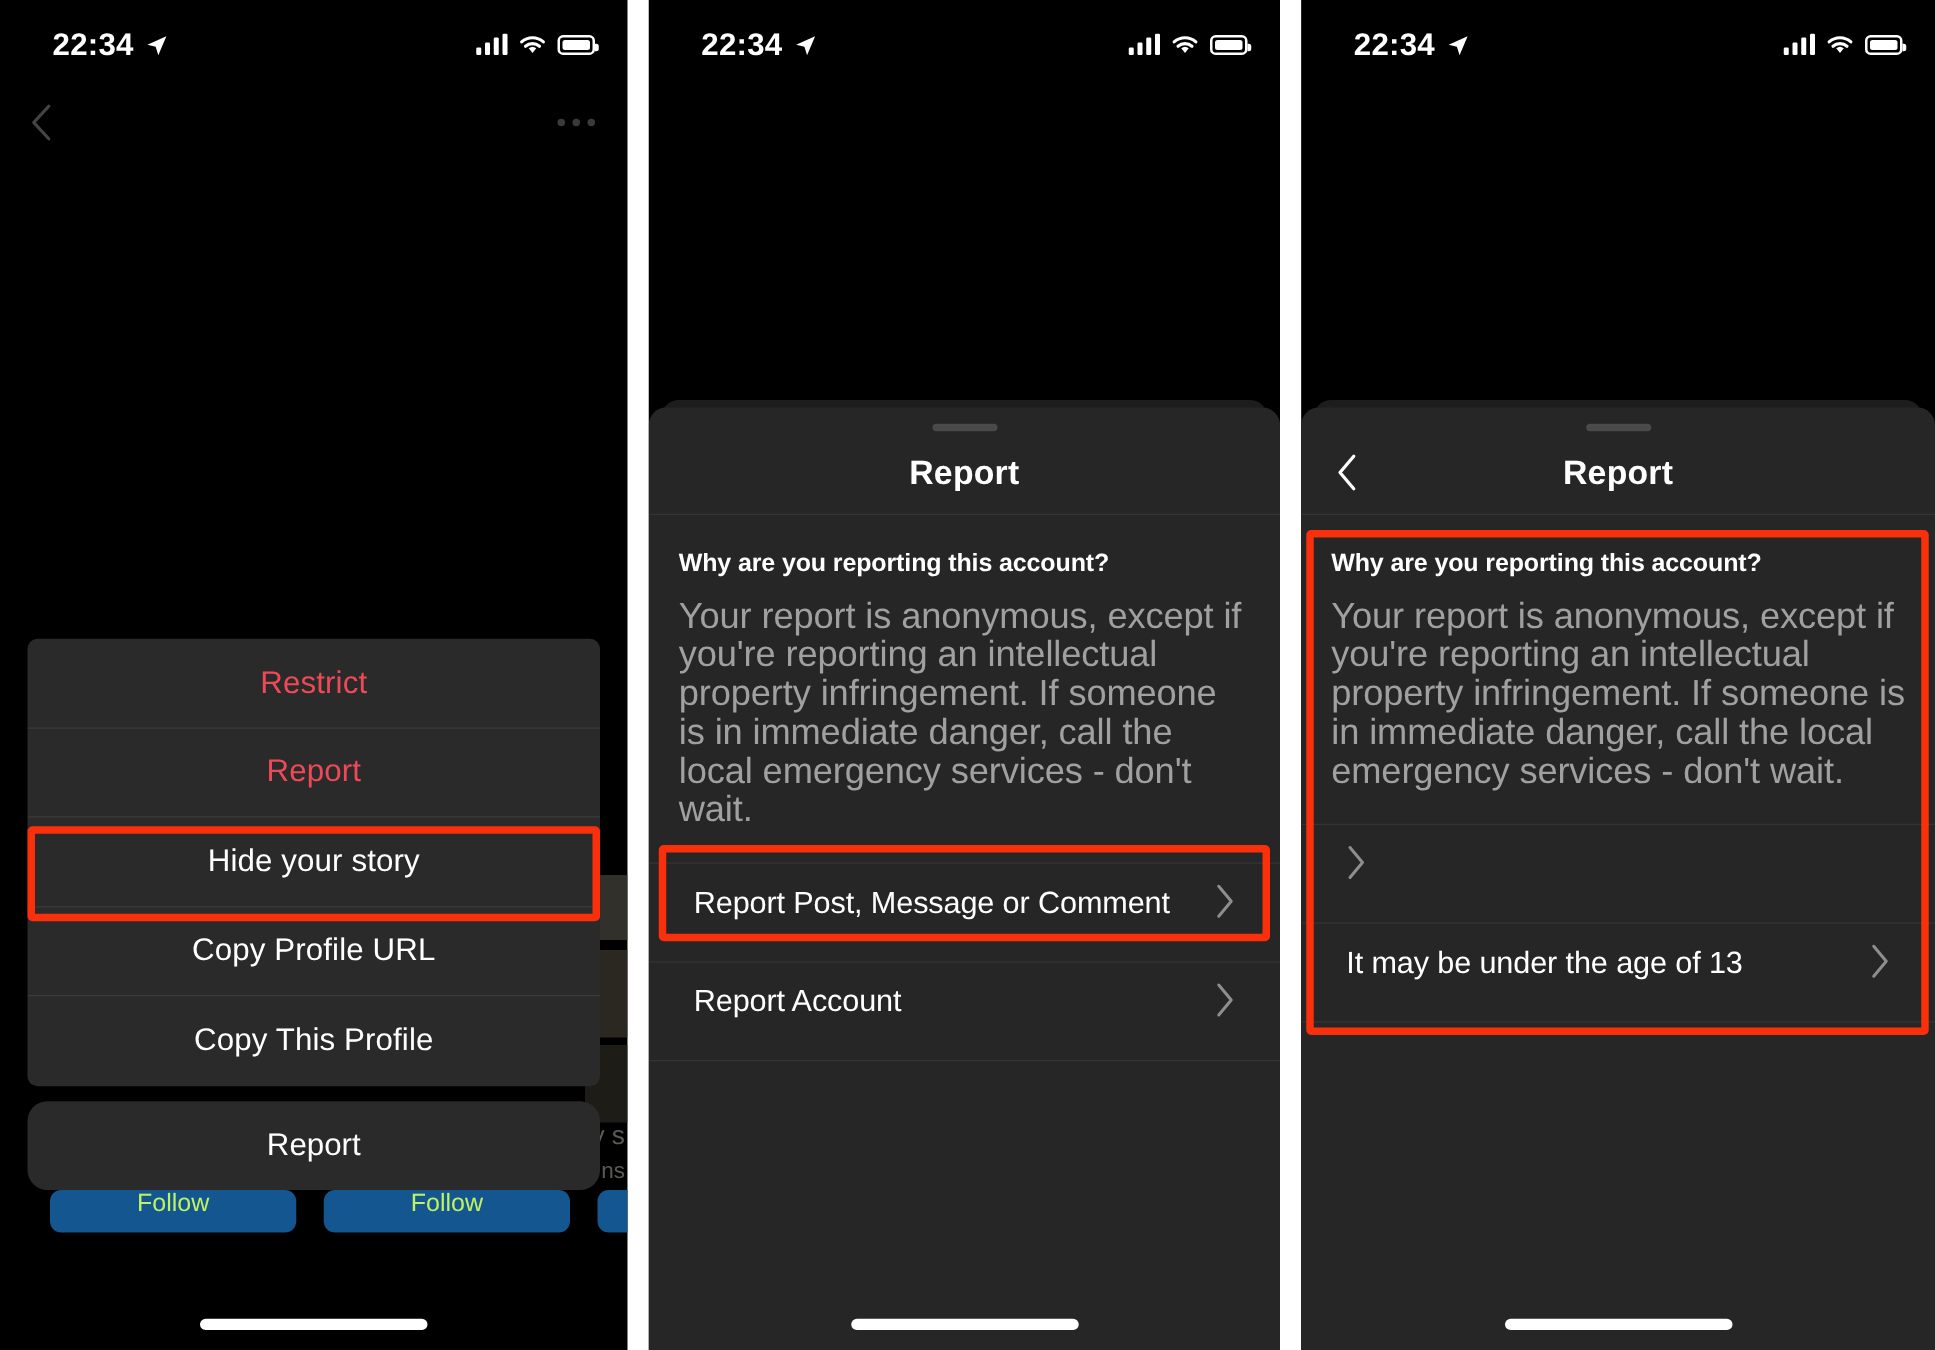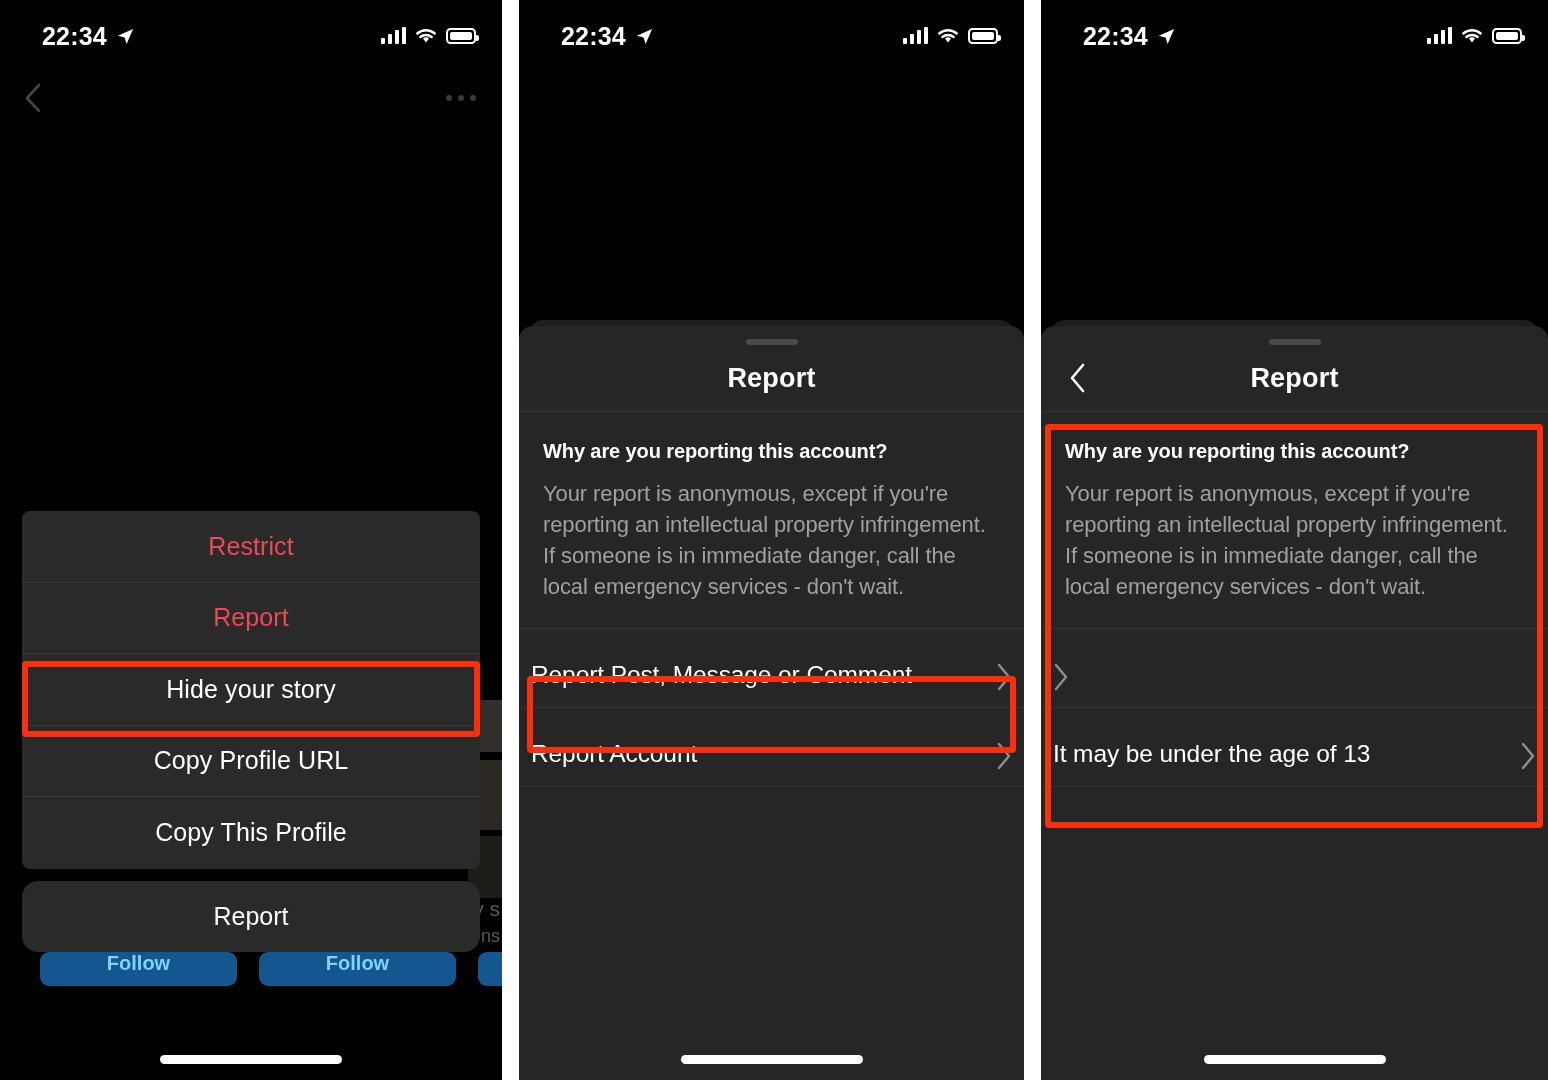--- a/index.html
+++ b/index.html
@@ -70,21 +70,21 @@
   .nav-dots i { width: 6px; height: 6px; border-radius: 50%; background: #3a3a3a; display: block; }
 
   .bg-content { position: absolute; inset: 0; z-index: 1; }
   .bg-follow-row {
     position: absolute; left: 40px; right: 0; top: 952px; height: 34px;
     display: flex; gap: 22px;
   }
   .bg-follow-row .fbtn {
     height: 34px; border-radius: 9px; background: #14568f; flex: 0 0 auto;
     display: flex; align-items: flex-start; justify-content: center;
-    color: #7dd3fc; font-size: 20px; overflow: hidden; font-weight: bold;
+    color: #bef264; font-size: 20px; overflow: hidden;
   }
   .fb1 { width: 197px; }
   .fb2 { width: 197px; }
   .fb3 { width: 120px; }
   .bg-thumb {
     position: absolute; right: 0; background: #24211c;
   }
   .bg-thumb.t1 { top: 760px; width: 34px; height: 70px; background: #2b2822; }
   .bg-thumb.t2 { top: 836px; width: 34px; height: 62px; background: #1d1c17; }
   .bg-thumb.t3 { top: 700px; width: 34px; height: 52px; background: #31302b; }
@@ -141,27 +141,27 @@
     width: 36px; height: 36px; display: flex; align-items: center; justify-content: center;
   }
   .modal-back svg { width: 17px; height: 30px; }
 
   .intro { padding: 22px 24px 26px 24px; }
   .intro-title {
     font-size: 20px; font-weight: 700; color: #ffffff; line-height: 34px;
     letter-spacing: -.1px; margin-bottom: 10px;
   }
   .intro-body {
-    font-size: 22px; color: #a0a0a0; line-height: 31px; letter-spacing: -.1px;
+    font-size: 29px; color: #a0a0a0; line-height: 31px; letter-spacing: -.1px;
   }
   .sep-line { height: 1px; background: #343434; }
 
   .opt-row {
-    min-height: 79px; display: flex; align-items: flex-end; justify-content: space-between;
-    padding: 16px 12px; border-bottom: 1px solid #343434; gap: 14px;
+    min-height: 79px; display: flex; align-items: flex-start; justify-content: space-between;
+    padding: 16px 36px; border-bottom: 1px solid #343434; gap: 14px;
   }
   .opt-row:last-child { border-bottom: 1px solid #343434; }
   .opt-label { font-size: 24.5px; color: #ffffff; line-height: 32px; letter-spacing: -.1px; }
   .chev { flex: 0 0 auto; width: 16px; height: 28px; }
   .chev svg { width: 16px; height: 28px; display: block; }
 
   
   .home-ind {
     position: absolute; bottom: 16px; left: 50%; transform: translateX(-50%);
     width: 182px; height: 9px; background: #ffffff; border-radius: 5px; z-index: 60;

